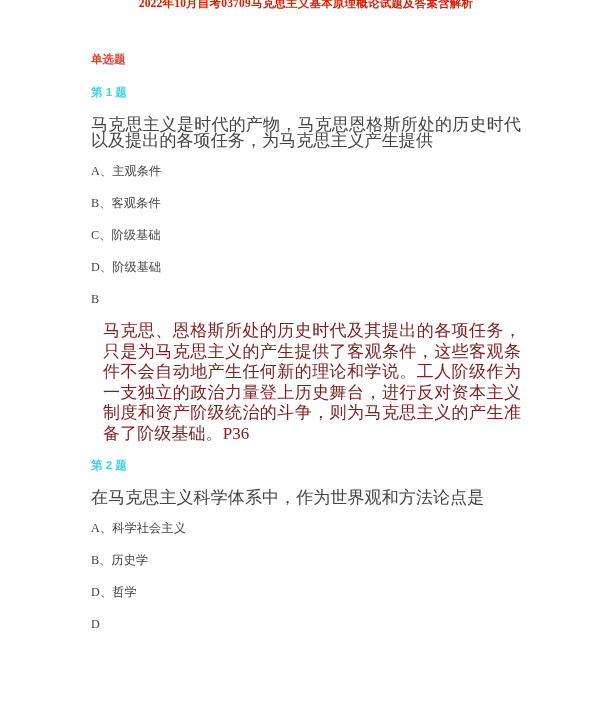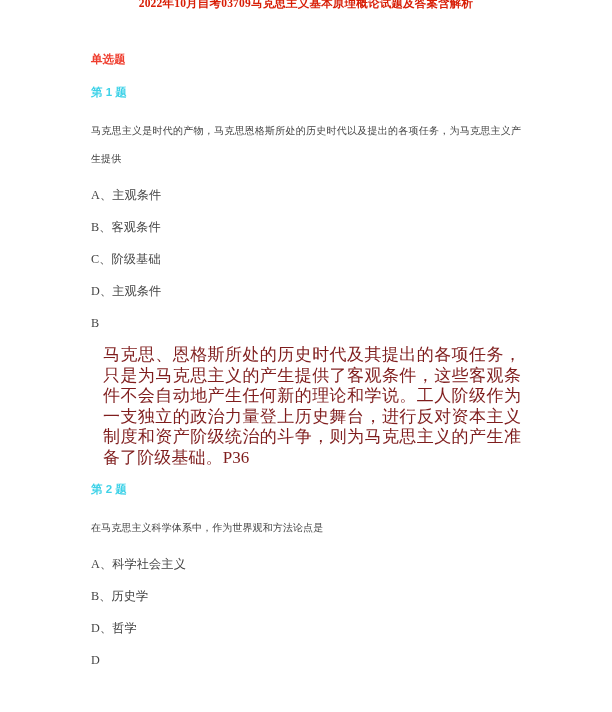--- a/index.html
+++ b/index.html
@@ -52,22 +52,22 @@
   }
   .q-heading {
     color: #3fd2e8;
     font-weight: bold;
     font-size: 11.5px;
     line-height: 15px;
     margin: 0 0 17px 0;
     font-family: "Liberation Sans", "DejaVu Sans", sans-serif;
   }
   .para {
-    font-size: 10px;
-    line-height: 28px;
+    font-size: 17px;
+    line-height: 16px;
     margin: 0 0 12px 0;
     color: #444444;
     text-align: justify;
     letter-spacing: 0.1px;
   }
   .option {
     font-size: 12.2px;
     line-height: 20px;
     margin: 0 0 12px 0;
     color: #444444;
@@ -105,21 +105,21 @@
       <div class="q-heading">第 1 题</div>
 
       <p class="para">马克思主义是时代的产物，马克思恩格斯所处的历史时代以及提出的各项任务，为马克思主义产生提供</p>
 
       <p class="option">A、主观条件</p>
 
       <p class="option">B、客观条件</p>
 
       <p class="option">C、阶级基础</p>
 
-      <p class="option">D、主观条件</p>
+      <p class="option">D、阶级基础</p>
 
       <p class="answer">B</p>
 
       <p class="explanation">马克思、恩格斯所处的历史时代及其提出的各项任务，只是为马克思主义的产生提供了客观条件，这些客观条件不会自动地产生任何新的理论和学说。工人阶级作为一支独立的政治力量登上历史舞台，进行反对资本主义制度和资产阶级统治的斗争，则为马克思主义的产生准备了阶级基础。P36</p>
 
     </div>
 
     <div class="q-block">
 
       <div class="q-heading">第 2 题</div>

